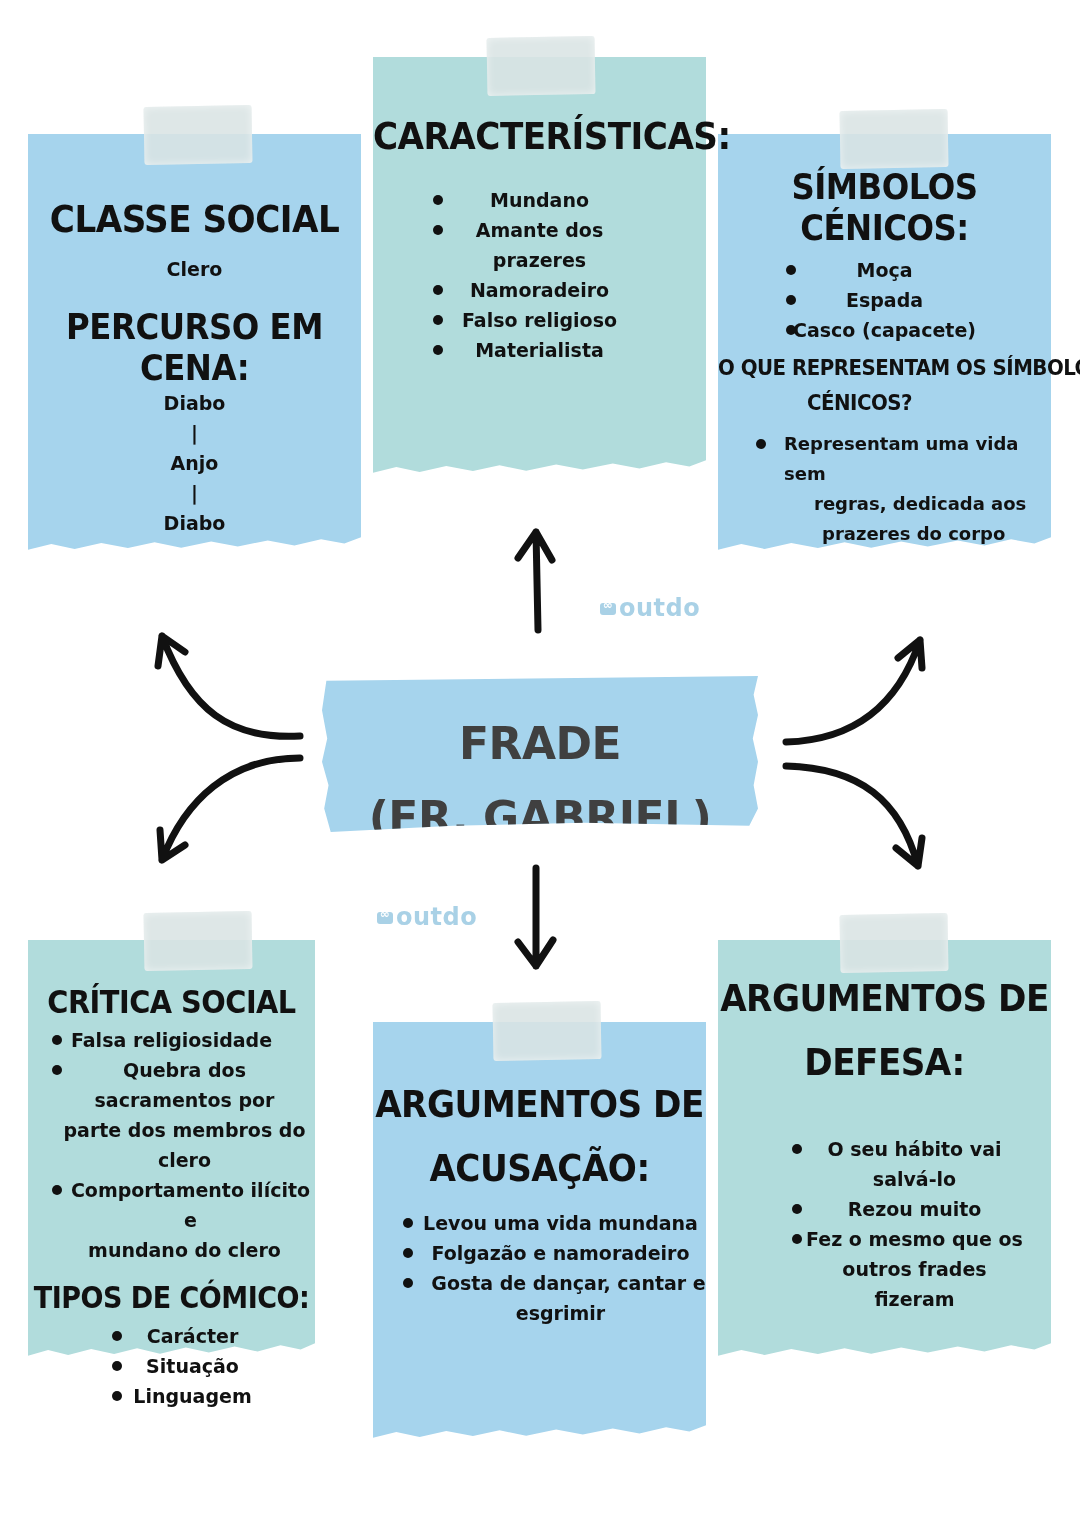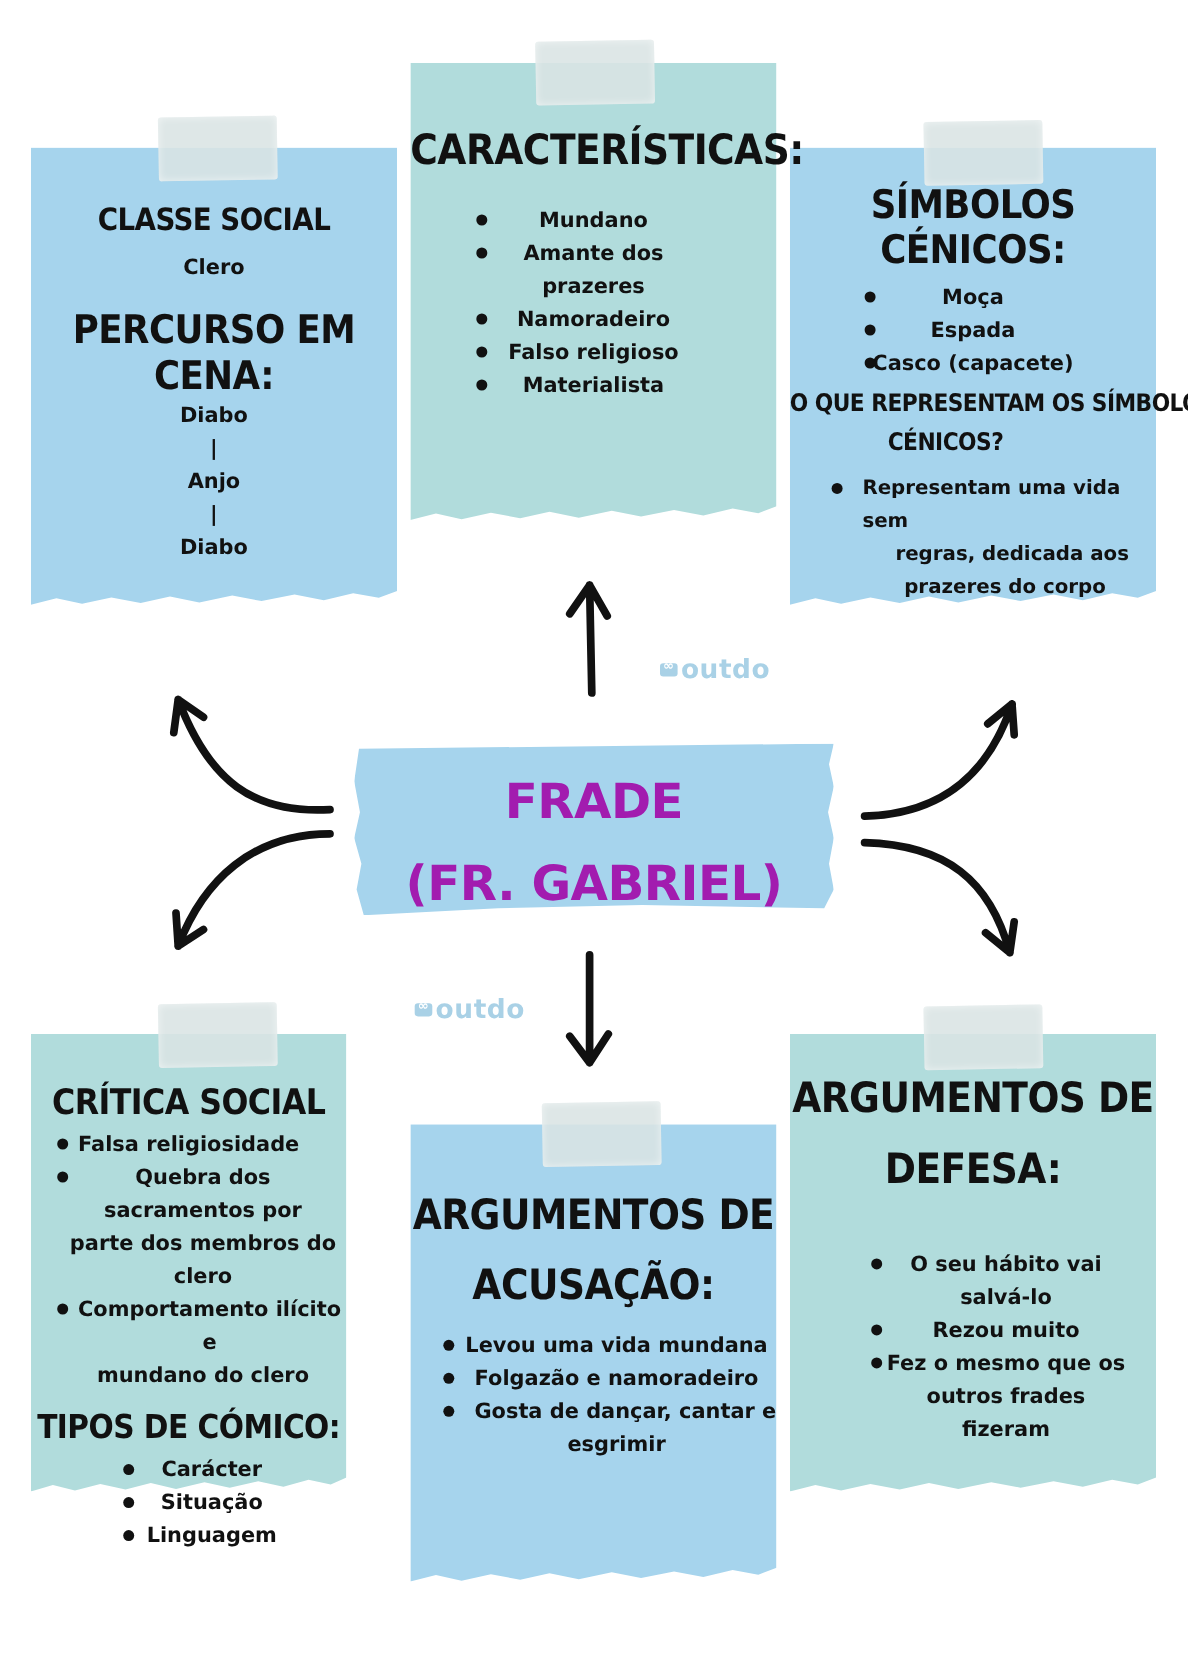--- a/index.html
+++ b/index.html
@@ -17,21 +17,21 @@
   .h { font-family: "DejaVu Sans", sans-serif; font-weight: bold; font-stretch: condensed;
        letter-spacing: -0.5px; line-height: 1.15; margin: 0; color: #111; }
   .t { font-family: "DejaVu Sans", sans-serif; font-weight: bold; font-size: 19px; line-height: 30px; color: #111; }
   ul.b { list-style: none; margin: 0; padding: 0; }
   ul.b li { position: relative; font-size: 19px; line-height: 30px; font-weight: bold; }
   ul.b li .dot { position: absolute; width: 10px; height: 10px; border-radius: 50%; background: #111; top: 10px; }
   .center-box { position: absolute; left: 322px; top: 676px; width: 436px; height: 156px;
     background: #a6d4ed; z-index: 2;
     clip-path: polygon(1% 3%, 100% 0, 99% 12%, 100% 25%, 98.8% 40%, 100% 55%, 99% 70%, 100% 85%, 98% 96%, 60% 94%, 30% 96%, 2% 100%, 0.5% 85%, 1.5% 70%, 0 55%, 1.2% 40%, 0 22%); }
   .center-box .ct { position: absolute; left: 0; right: 0; text-align: center; font-weight: bold;
-    font-size: 44px; letter-spacing: -0.5px; color: #a21caf; }
+    font-size: 44px; letter-spacing: -0.5px; color: #404040; margin-top: 14px; }
   .watermark { position: absolute; font-weight: bold; font-size: 24px; color: #a9d1e6; letter-spacing: 0.5px; }
   .watermark .logo { display: inline-block; width: 16px; height: 12px; background: #a9d1e6; border-radius: 3px; margin-right: 3px; vertical-align: 1px; position: relative; }
   .watermark .logo::after { content: "∞"; position: absolute; left: 0; right: 0; top: -5px; font-size: 12px; color: #fff; text-align: center; }
   svg.arrows { position: absolute; left: 0; top: 0; z-index: 1; }
 </style>
 </head>
 <body>
 
 <svg class="arrows" width="1080" height="1527" viewBox="0 0 1080 1527">
   <g fill="none" stroke="#111" stroke-width="7" stroke-linecap="round" stroke-linejoin="round">
@@ -47,21 +47,21 @@
     <path d="M786 742 C860 740 900 700 920 640 M920 640 L898 658 M920 640 L922 668"></path>
 
     <path d="M786 766 C860 768 900 800 918 866 M918 866 L896 848 M918 866 L922 838"></path>
   </g>
 </svg>
 
 <div class="note" style="left:28px; top:134px; width:333px; height:420px;">
   <div class="paper blue"></div>
   <div class="tape" style="left:116px; top:-28px;"></div>
   <div class="content" style="padding-top:50px;">
-    <div class="h" style="font-size:28px;">CLASSE SOCIAL</div>
+    <div class="h" style="font-size:38px;margin-top:14px;">CLASSE SOCIAL</div>
     <div class="t" style="margin-top:12px;">Clero</div>
     <div class="h" style="font-size:36px; margin-top:22px;">PERCURSO EM CENA:</div>
     <div class="t">Diabo</div>
     <div class="t">|</div>
     <div class="t">Anjo</div>
     <div class="t">|</div>
     <div class="t">Diabo</div>
   </div>
 </div>
 

